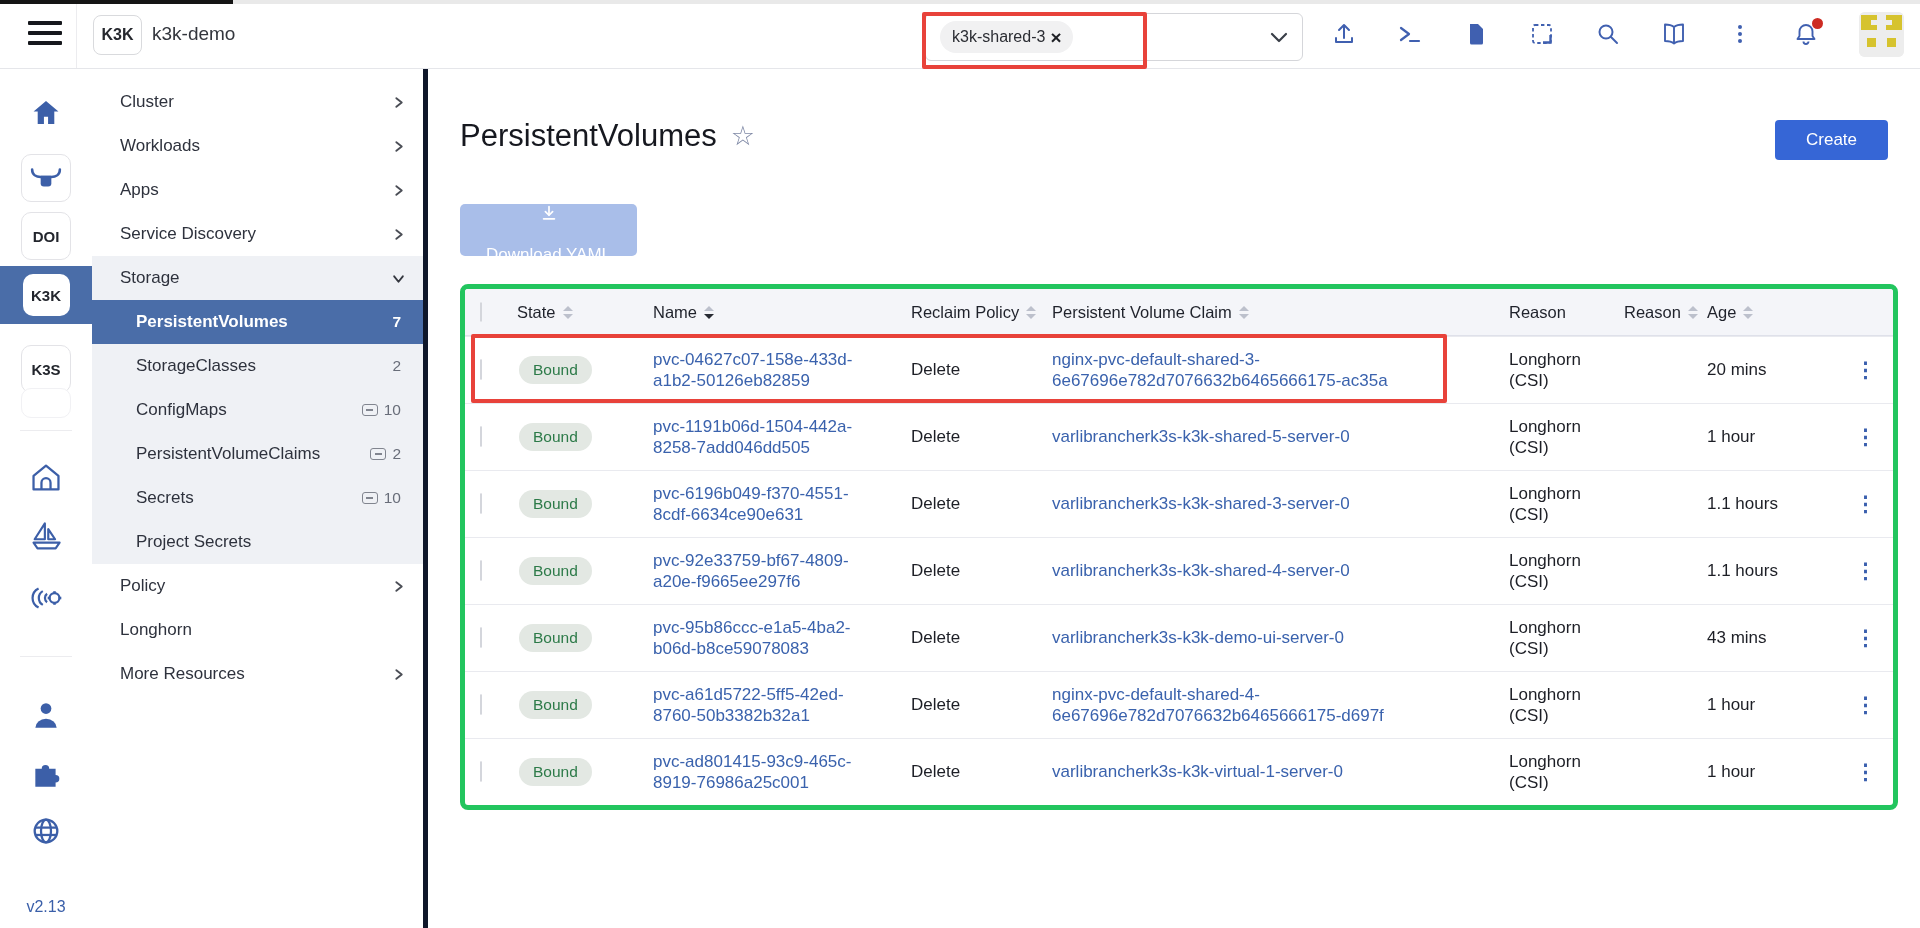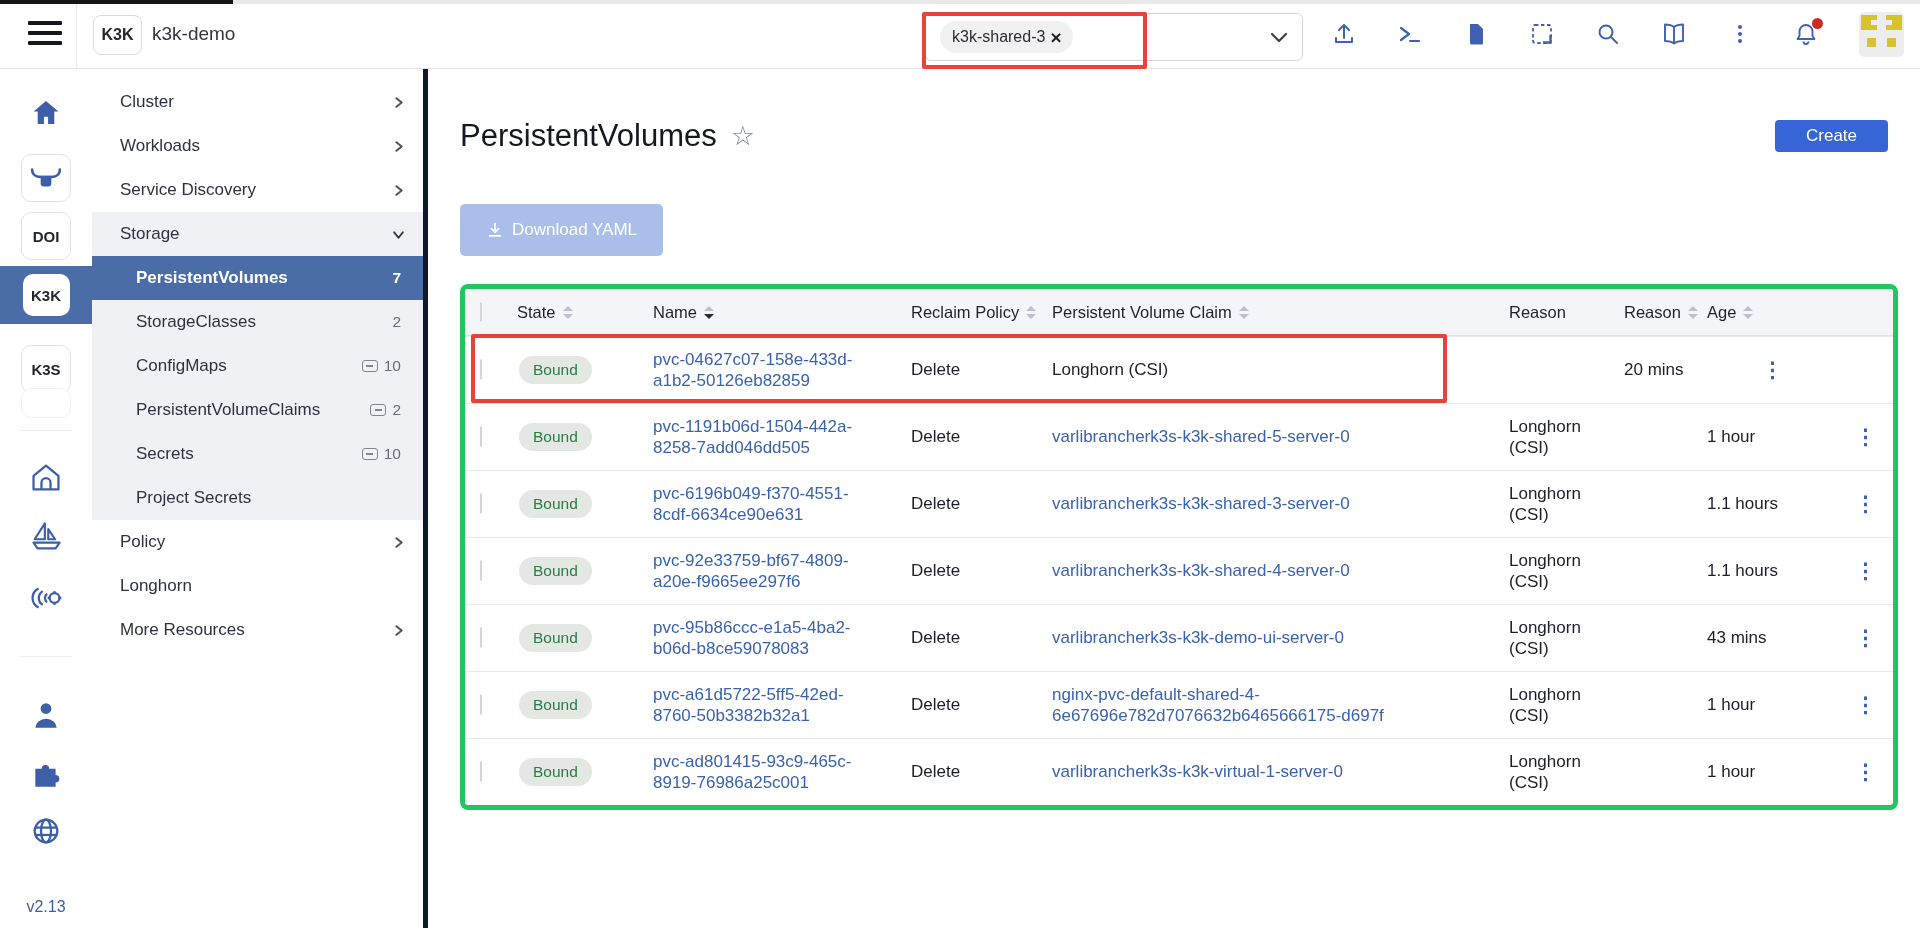--- a/index.html
+++ b/index.html
@@ -50,24 +50,24 @@
   .sm-child{height:44px;display:flex;align-items:center;padding-left:44px;padding-right:0;font-size:17px;color:#2e323d;cursor:pointer;}
   .sm-child .count{margin-left:auto;display:flex;align-items:center;padding-right:22px;font-size:15.5px;color:#686d79;}
   .sm-child.active{background:#4a6da8;color:#fff;font-weight:700;}
   .sm-child.active .count{color:#fff;font-weight:700;}
   .ns{width:16px;height:12px;border:1.5px solid #81858f;border-radius:3px;display:inline-flex;align-items:center;justify-content:center;margin-right:6px;box-sizing:border-box;}
   .ns i{display:block;width:7px;height:2px;background:#81858f;}
 
   
   .page-title{position:absolute;left:460px;top:118px;font-size:31px;color:#16181f;display:flex;align-items:center;z-index:5;}
   .fav-star{font-size:27px;color:#7e88a5;margin-left:14px;cursor:pointer;line-height:1;}
-  .btn-create{position:absolute;right:32px;top:120px;height:32px;min-width:113px;background:#3666d6;color:#fff;border:none;
+  .btn-create{position:absolute;right:32px;top:120px;height:40px;min-width:113px;background:#3666d6;color:#fff;border:none;
     border-radius:4px;font-size:17px;font-family:inherit;cursor:pointer;z-index:5;}
   .btn-download{position:absolute;left:460px;top:204px;height:52px;background:#a9bee9;color:#fff;border:none;border-radius:5px;
-    font-size:17px;font-family:inherit;padding:0 26px;display:flex;align-items:center;gap:8px;cursor:not-allowed;z-index:5;}
+    font-size:17px;font-family:inherit;padding:0 26px;display:flex;align-items:center;gap:23px;cursor:not-allowed;z-index:5;flex-direction:column;}
   .filter-input{position:absolute;right:32px;top:204px;width:253px;height:47px;border:1px solid #d7d9de;border-radius:4px;
     box-sizing:border-box;padding:0 16px;font-size:16.5px;font-family:inherit;color:#333;z-index:5;}
   .filter-input::placeholder{color:#a6aab4;}
 
   
   .card{position:absolute;left:460px;top:284px;width:1428px;border:5px solid #22c55e;border-radius:8px;background:#fff;overflow:hidden;z-index:5;}
   .trow{display:grid;grid-template-columns:52px 136px 258px 141px 457px 115px 83px 131px 1fr;align-items:center;}
   .thead{height:46px;background:#f4f5f9;border-bottom:1px solid #dfe1ea;font-size:16.5px;color:#1f222b;}
   .th{display:flex;align-items:center;gap:7px;}
   .tbody-row{min-height:66px;border-top:1px solid #e9eaef;font-size:17px;color:#1d1f26;}
@@ -292,20 +292,28 @@
     </div>
     <div class="sm-item">
       <span>Workloads</span>
       <span class="chev">
           <svg width="13" height="13" viewBox="0 0 12 12">
             <polyline points="4,2 9,6 4,10" fill="none" stroke="#4a4d55" stroke-width="1.7" stroke-linecap="round" stroke-linejoin="round"></polyline>
           </svg>
         </span>
     </div>
     <div class="sm-item">
+      <span>Apps</span>
+      <span class="chev">
+          <svg width="13" height="13" viewBox="0 0 12 12">
+            <polyline points="4,2 9,6 4,10" fill="none" stroke="#4a4d55" stroke-width="1.7" stroke-linecap="round" stroke-linejoin="round"></polyline>
+          </svg>
+        </span>
+    </div>
+    <div class="sm-item">
       <span>Service Discovery</span>
       <span class="chev">
           <svg width="13" height="13" viewBox="0 0 12 12">
             <polyline points="4,2 9,6 4,10" fill="none" stroke="#4a4d55" stroke-width="1.7" stroke-linecap="round" stroke-linejoin="round"></polyline>
           </svg>
         </span>
     </div>
 
     <div class="sm-group">
       <div class="sm-item">
@@ -449,20 +457,21 @@
           </span>
         </div>
       <div></div>
     </div>
 
     <div class="trow tbody-row">
       <div><span class="cb"></span></div>
       <div><span class="badge">Bound</span></div>
       <div class="cell-name"><span class="lnk">pvc-04627c07-158e-433d-a1b2-50126eb82859</span></div>
       <div>Delete</div>
+      <div class="cell-pvc"><span class="lnk">nginx-pvc-default-shared-3-6e67696e782d7076632b6465666175-ac35a</span></div>
       <div class="cell-source">Longhorn (CSI)</div>
       <div></div>
       <div>20 mins</div>
       <div class="kebab">⋮</div>
     </div>
 
     <div class="trow tbody-row">
       <div><span class="cb"></span></div>
       <div><span class="badge">Bound</span></div>
       <div class="cell-name"><span class="lnk">pvc-1191b06d-1504-442a-8258-7add046dd505</span></div>

